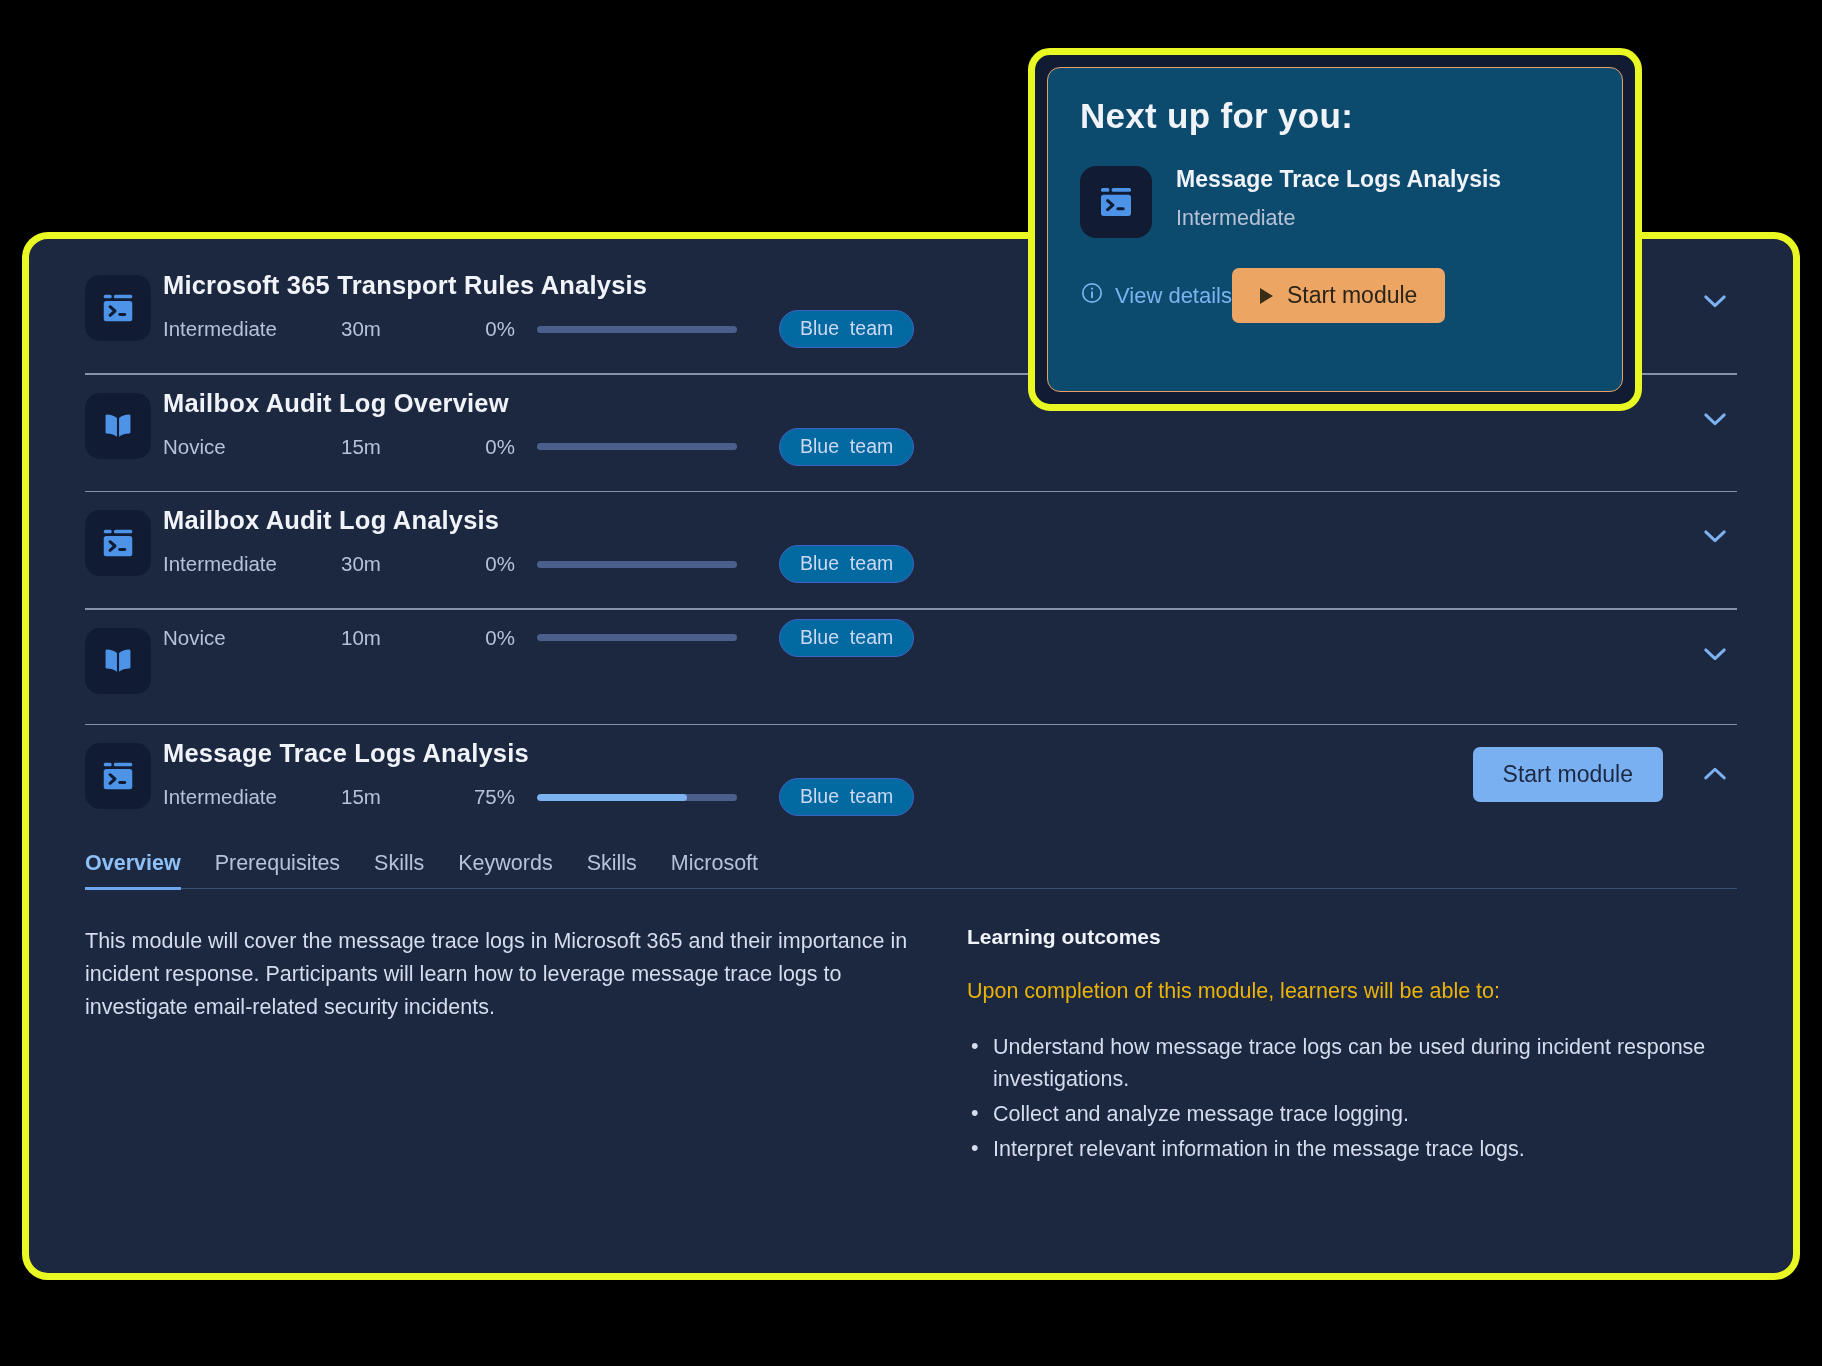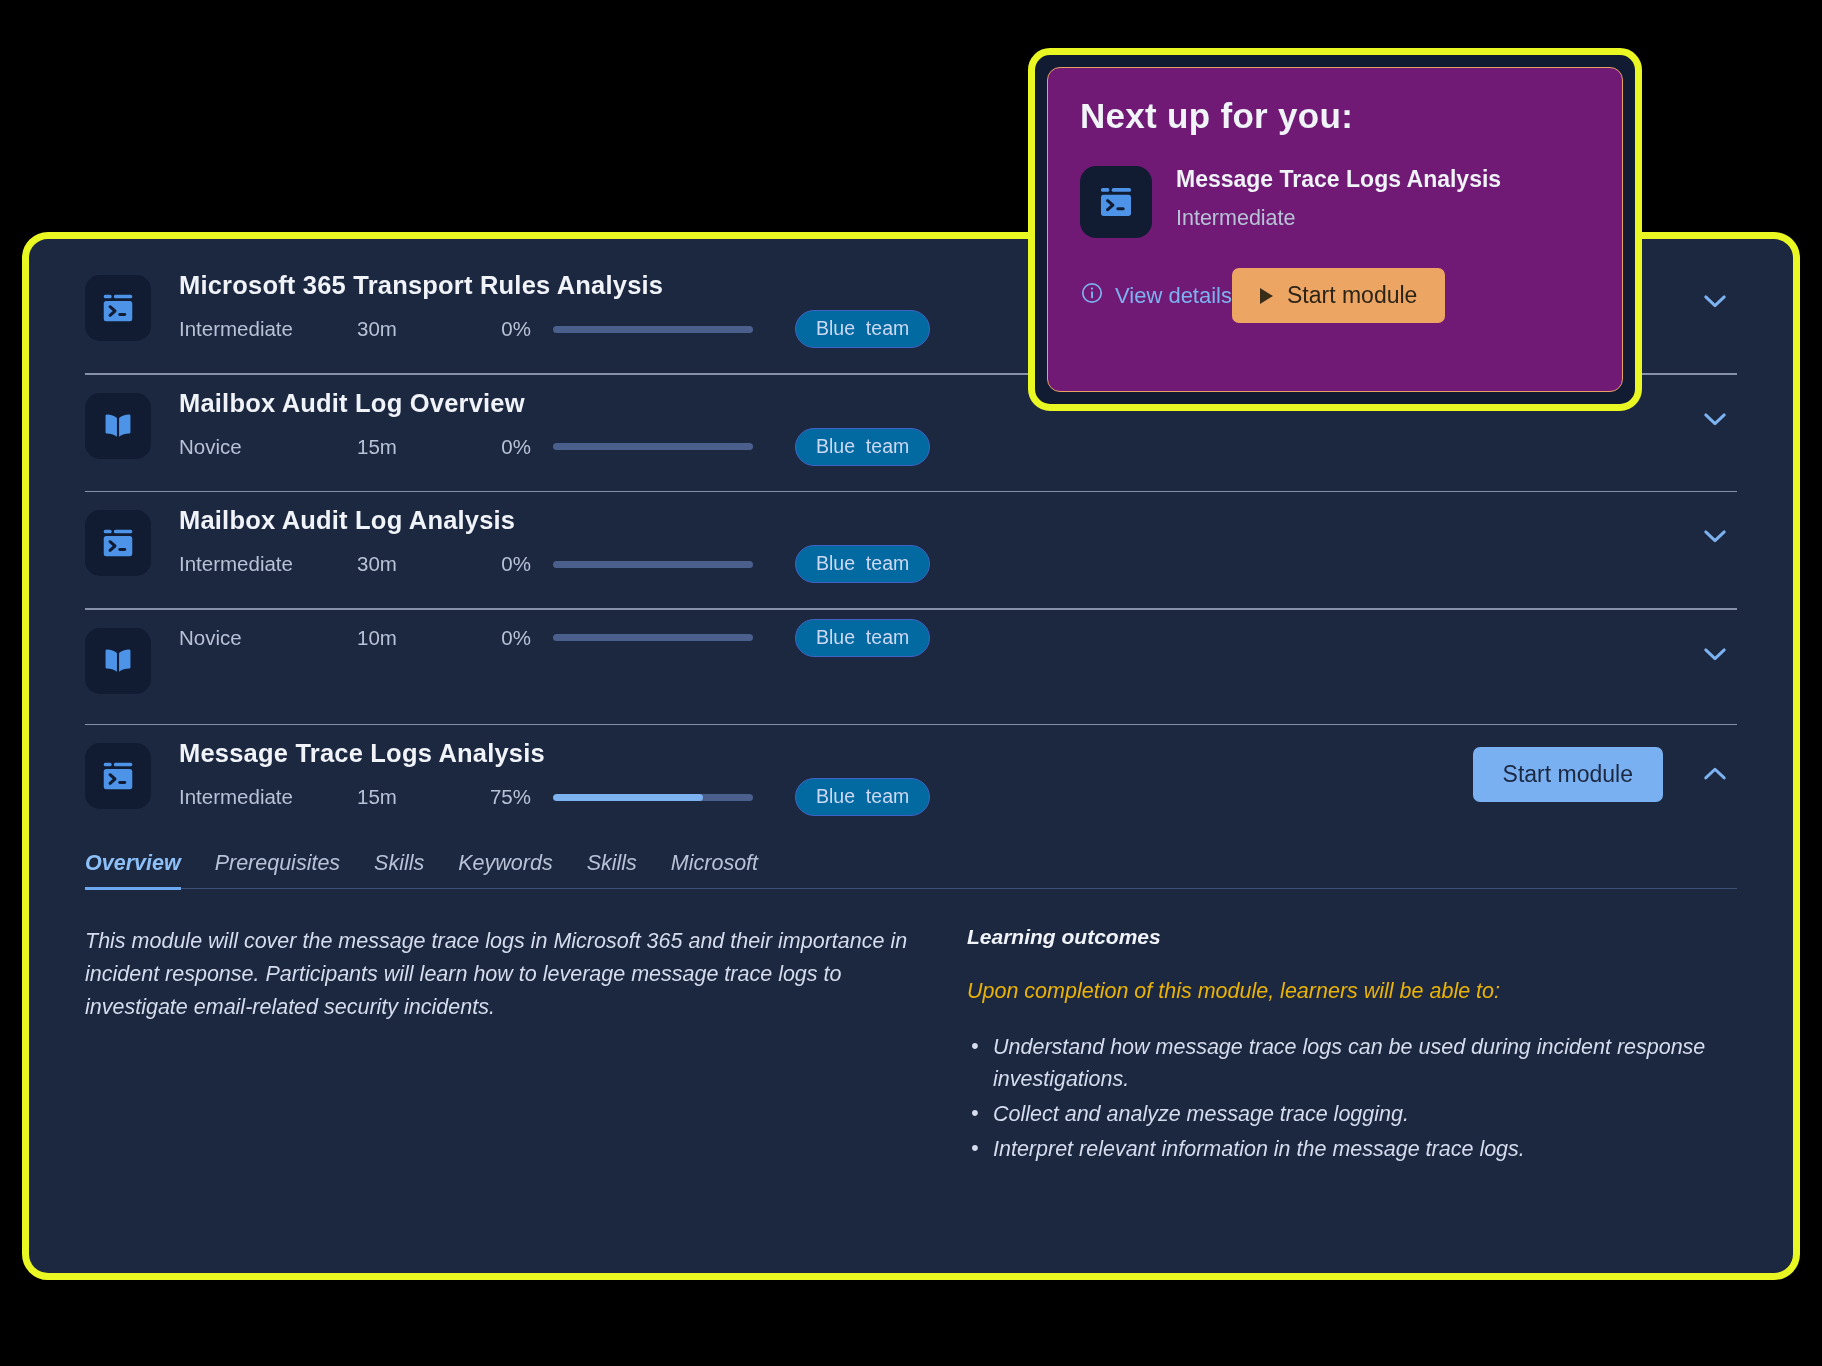--- a/index.html
+++ b/index.html
@@ -36,21 +36,21 @@
   .rows { padding: 0 0px; }
 
   .module-row {
     position: relative;
     padding: 14px 56px 14px 56px;
   }
 
   .row-head {
     display: flex;
     align-items: flex-start;
-    gap: 28px;
+    gap: 12px;
   }
 
   .mod-icon {
     flex: 0 0 auto;
     width: 66px;
     height: 66px;
     border-radius: 15px;
     background: #111c33;
     display: flex;
     align-items: center;
@@ -148,21 +148,21 @@
   }
 
   .divider {
     height: 1.5px;
     background: #9aa6bd;
     opacity: .85;
     margin: 16px 56px 0 56px;
   }
 
   
-  .expanded { padding: 0 56px; font-style: italic; }
+  .expanded { padding: 0 56px; }
 
   .tabs {
     display: flex;
     align-items: flex-end;
     gap: 34px;
     border-bottom: 1.5px solid #3d5176;
     margin-top: 26px;
   }
   .tab {
     font-size: 21.5px;
@@ -231,21 +231,21 @@
     border: 7px solid #e9f723;
     border-radius: 22px;
     padding: 12px;
   }
 
   .nextup {
     width: 100%;
     height: 100%;
     border: 1.8px solid #e8a163;
     border-radius: 13px;
-    background: #701a75;
+    background: #0c4a6e;
     padding: 28px 32px;
   }
 
   .nextup h2 {
     font-size: 35px;
     font-weight: bold;
     color: #f0f3f8;
     letter-spacing: .3px;
     margin-bottom: 30px;
   }

